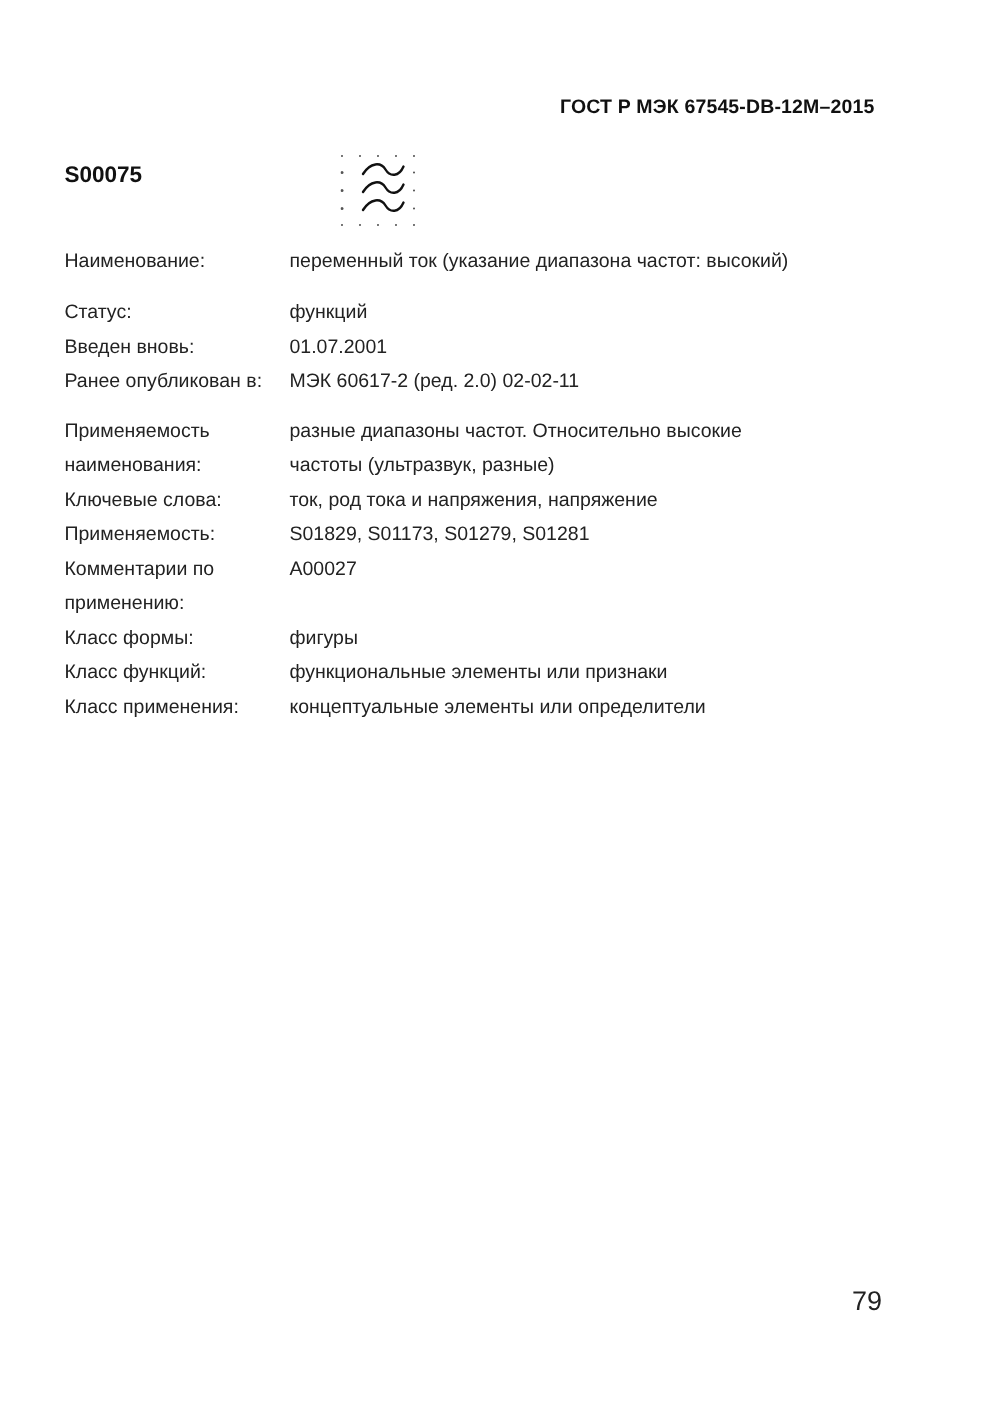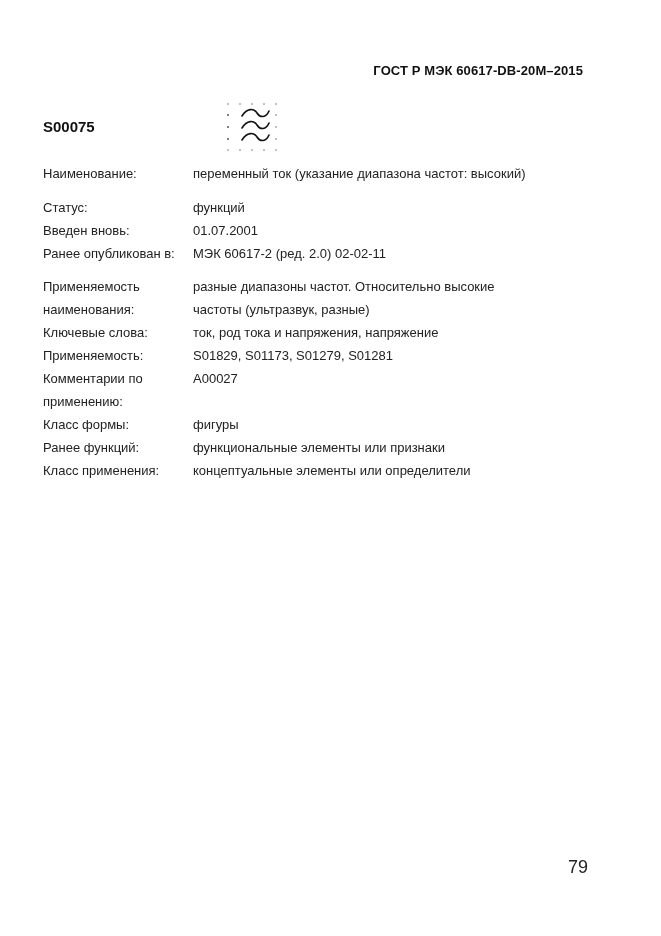--- a/index.html
+++ b/index.html
@@ -20,21 +20,21 @@
       right: 78px;
       top: 63px;
       font-size: 13px;
       font-weight: bold;
       color: #111;
       letter-spacing: 0.1px;
     }
     .code {
       position: absolute;
       left: 43px;
-      top: 118px;
+      top: 108px;
       font-size: 15px;
       font-weight: bold;
       color: #111;
     }
     .symbol {
       position: absolute;
       left: 227px;
       top: 103px;
       width: 52px;
       height: 48px;
@@ -63,21 +63,21 @@
       position: absolute;
       left: 568px;
       top: 857px;
       font-size: 18px;
       color: #222;
     }
   </style>
 </head>
 <body>
 
-<div class="header-title">ГОСТ Р МЭК 60617-DB-20M–2015</div>
+<div class="header-title">ГОСТ Р МЭК 67545-DB-12M–2015</div>
 
 <div class="code">S00075</div>
 
 <div class="symbol">
   <svg width="52" height="48" viewBox="0 0 52 48" xmlns="http://www.w3.org/2000/svg">
     <g fill="#555">
 
       <circle cx="1" cy="1" r="0.7"></circle>
         <circle cx="13" cy="1" r="0.7"></circle>
         <circle cx="25" cy="1" r="0.7"></circle>
@@ -155,21 +155,21 @@
   <span class="label">применению:</span>
   <span class="value"></span>
 </div>
 
 <div class="row" style="top:413px;">
   <span class="label">Класс формы:</span>
   <span class="value">фигуры</span>
 </div>
 
 <div class="row" style="top:436px;">
-  <span class="label">Ранее функций:</span>
+  <span class="label">Класс функций:</span>
   <span class="value">функциональные элементы или признаки</span>
 </div>
 
 <div class="row" style="top:459px;">
   <span class="label">Класс применения:</span>
   <span class="value">концептуальные элементы или определители</span>
 </div>
 
 <div class="page-number">79</div>
 

